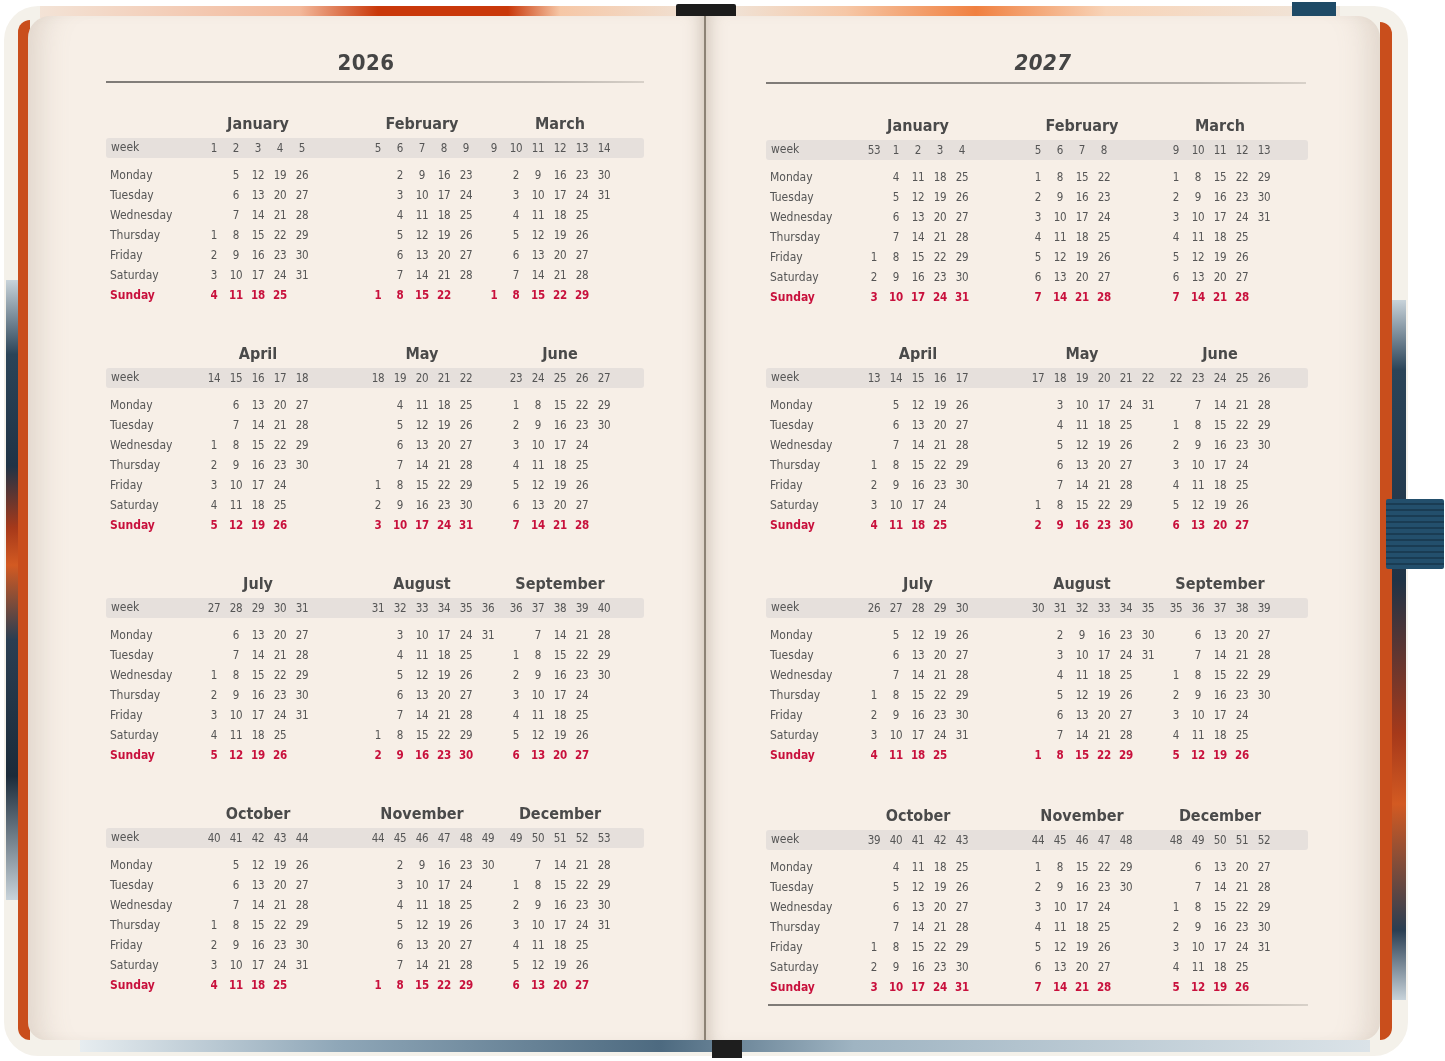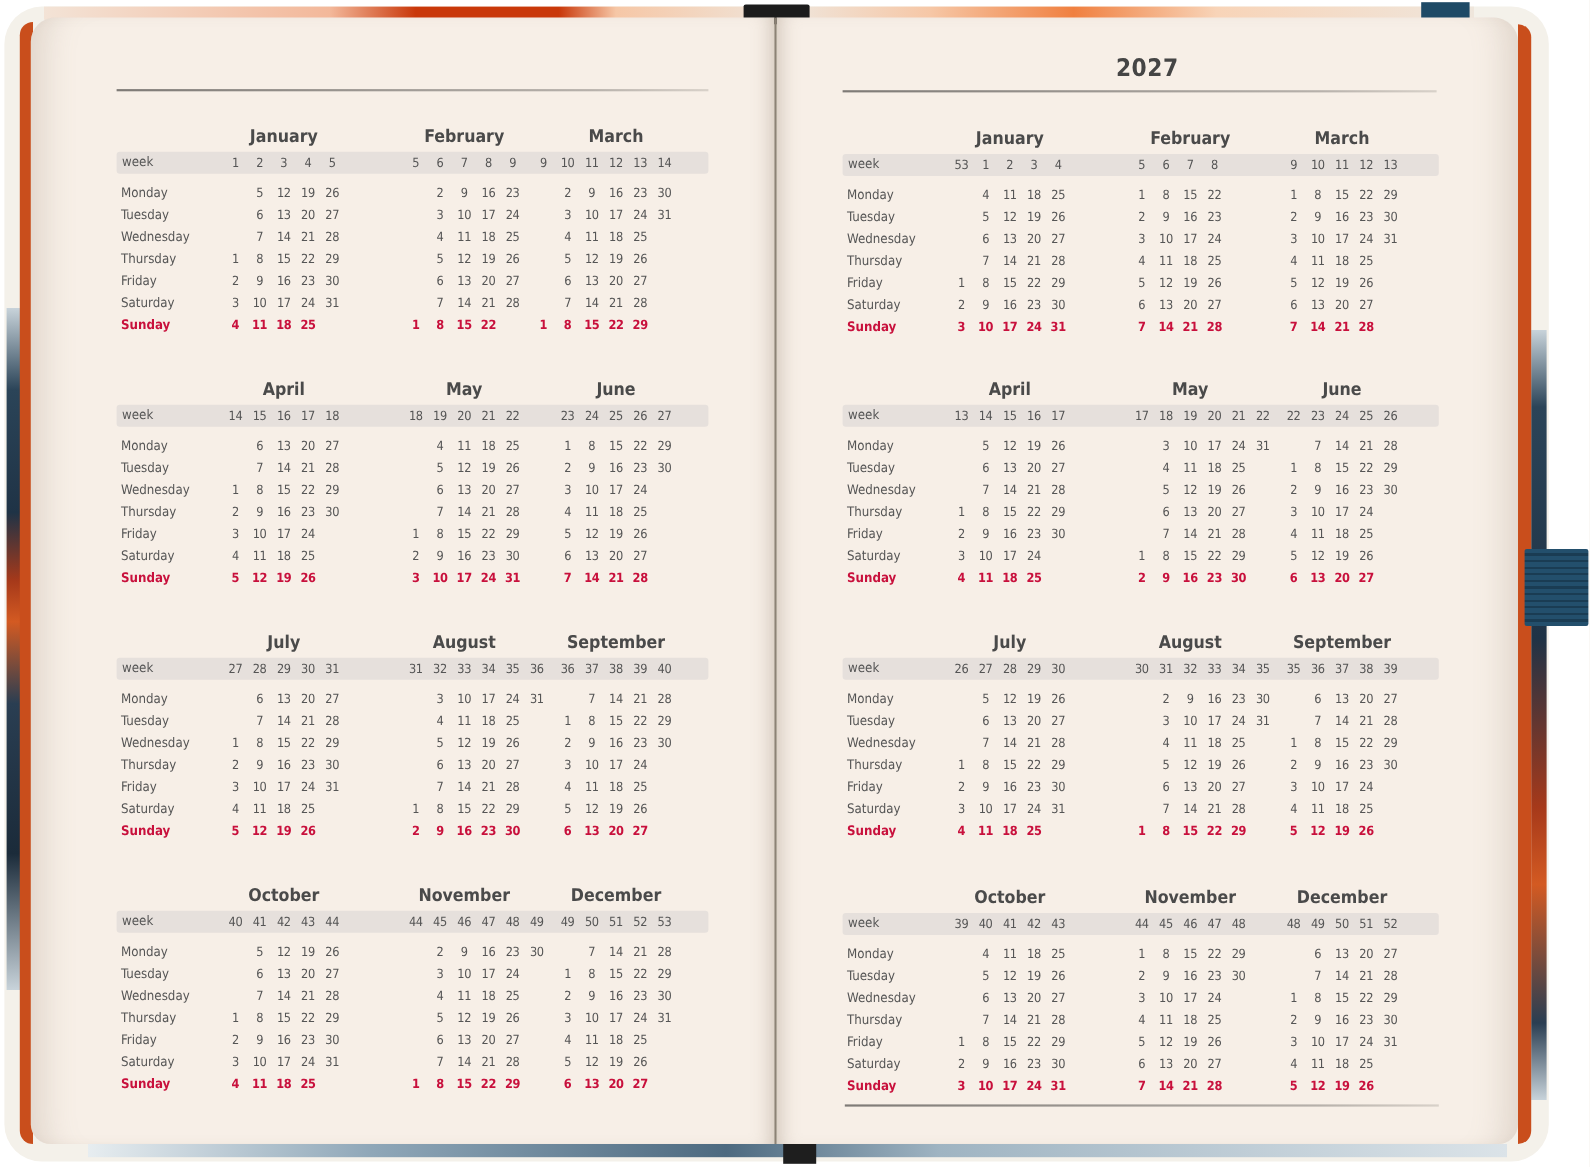--- a/index.html
+++ b/index.html
@@ -38,20 +38,21 @@
 <div class="art-left"></div>
 <div class="art-right"></div>
 <div class="art-bottom"></div>
 <div class="edge-left"></div>
 <div class="edge-right"></div>
 <div class="band-top"></div>
 <div class="elastic-top"></div>
 
 <div class="page left">
   <div class="year-block" id="yb0" style="left:0;width:676px;height:1024px;">
+    <div class="year-title" style="left:0;">2026</div>
     <div class="rule" style="left:78px;top:65px;width:538px;"></div>
   <div class="quarter" style="left: 78px; top: 92px; width: 538px; height: 210px;">
         <div class="weekbar">
           <span class="wlabel">week</span>
         </div>
         <div class="dname" style="top: 60px;">Monday</div>
         <div class="dname" style="top: 80px;">Tuesday</div>
         <div class="dname" style="top: 100px;">Wednesday</div>
         <div class="dname" style="top: 120px;">Thursday</div>
         <div class="dname" style="top: 140px;">Friday</div>
@@ -531,21 +532,21 @@
         <div class="cell" style="left: 498px; top: 33px;">53</div>
         <div class="cell" style="left: 498px; top: 60px;">28</div>
         <div class="cell" style="left: 498px; top: 80px;">29</div>
         <div class="cell" style="left: 498px; top: 100px;">30</div>
         <div class="cell" style="left: 498px; top: 120px;">31</div>
       </div>
     </div>
 </div>
 <div class="page right">
   <div class="year-block" id="yb1" style="left:0;width:674px;height:1024px;">
-    <div class="year-title" style="left:0;">2027</div>
+    <div class="year-title" style="left:0;font-style:italic;">2027</div>
     <div class="rule" style="left:60px;top:66px;width:540px;"></div>
     <div class="rule" style="left:62px;top:988px;width:540px;"></div>
   <div class="quarter" style="left: 60px; top: 94px; width: 542px; height: 210px;">
         <div class="weekbar">
           <span class="wlabel">week</span>
         </div>
         <div class="dname" style="top: 60px;">Monday</div>
         <div class="dname" style="top: 80px;">Tuesday</div>
         <div class="dname" style="top: 100px;">Wednesday</div>
         <div class="dname" style="top: 120px;">Thursday</div>

